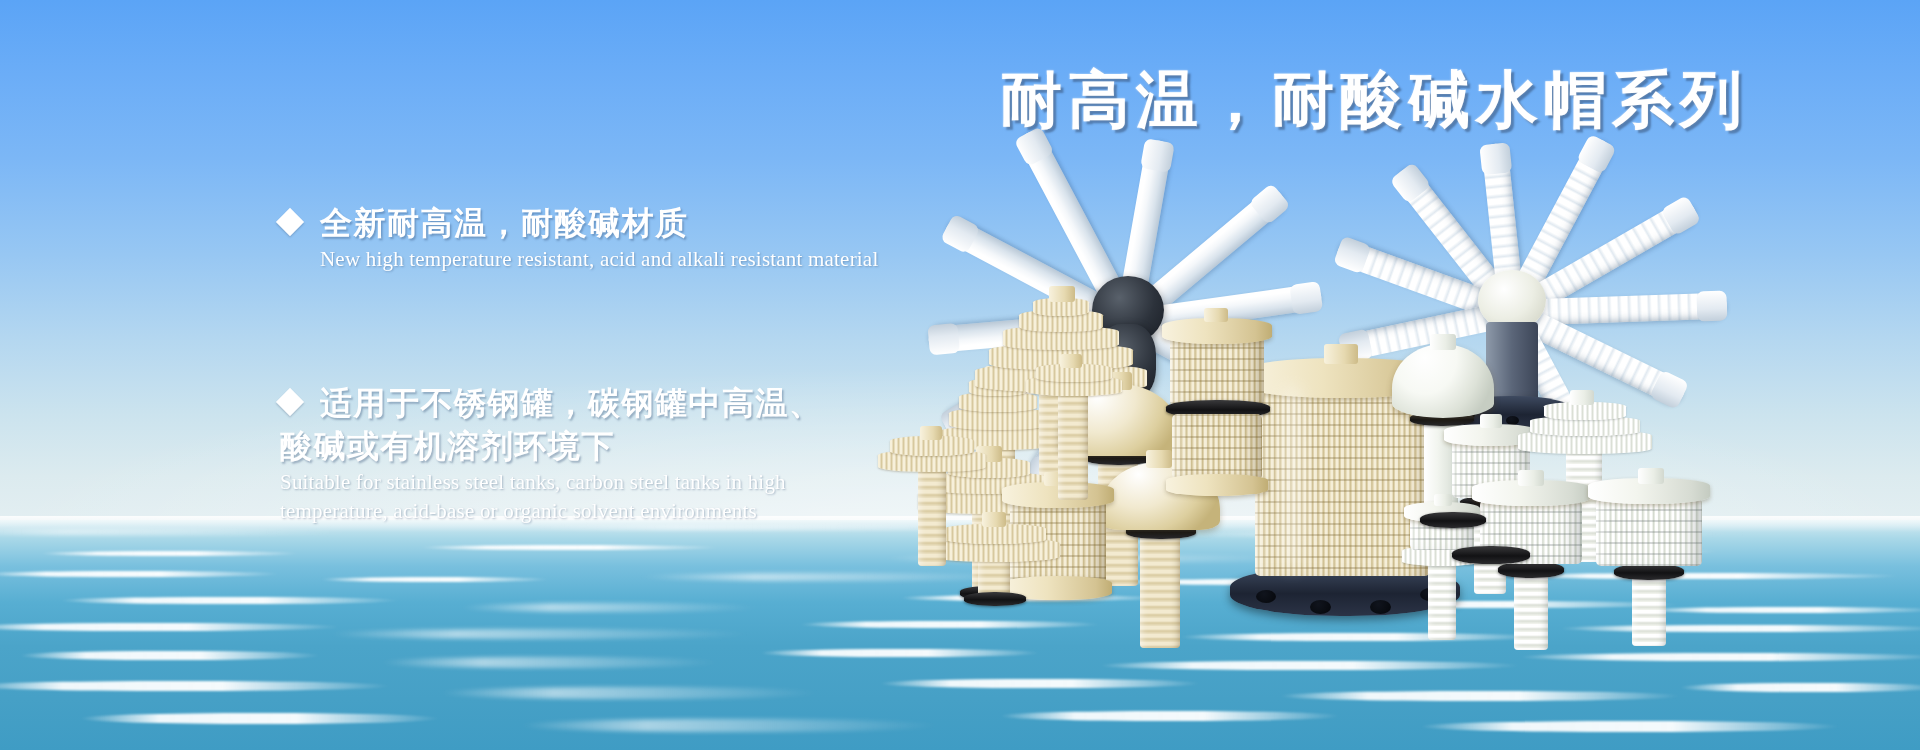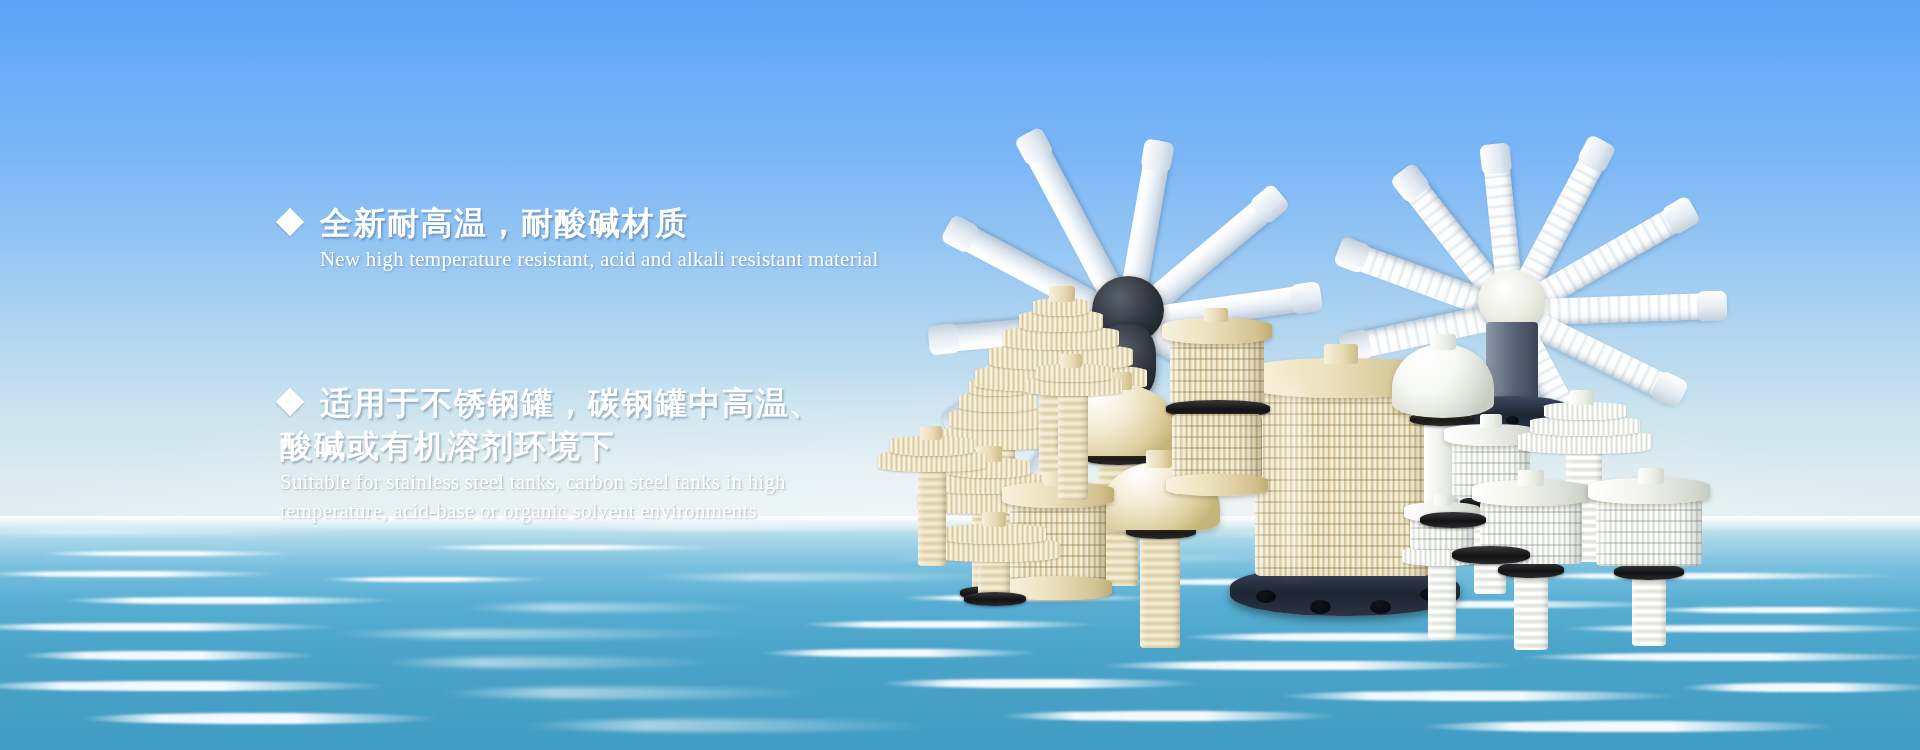--- a/index.html
+++ b/index.html
@@ -440,20 +440,21 @@
 
     <div class="piece" style="left:878px; top:406px;">
       <div class="stem" style="left:40px; top:60px; width:28px; height:100px;"></div>
       <div class="disc" style="left:0px;  top:44px; width:108px; height:22px;"></div>
       <div class="disc" style="left:12px; top:30px; width:84px;  height:20px;"></div>
       <div class="nub" style="left:42px; top:20px; width:22px;  height:14px;"></div>
     </div>
 
   </div>
 
+  <div class="title">耐高温，耐酸碱水帽系列</div>
 
   <div class="bullet-block b2">
     <div class="b-row">
       <div class="diamond"></div>
       <div>
         <div class="b-cn">适用于不锈钢罐，碳钢罐中高温、</div>
         <div class="b-cn" style="margin-left:-40px;">酸碱或有机溶剂环境下</div>
         <div class="b-en" style="margin-left:-40px;">Suitable for stainless steel tanks, carbon steel tanks in high</div>
         <div class="b-en" style="margin-left:-40px;">temperature, acid-base or organic solvent environments</div>
       </div>

